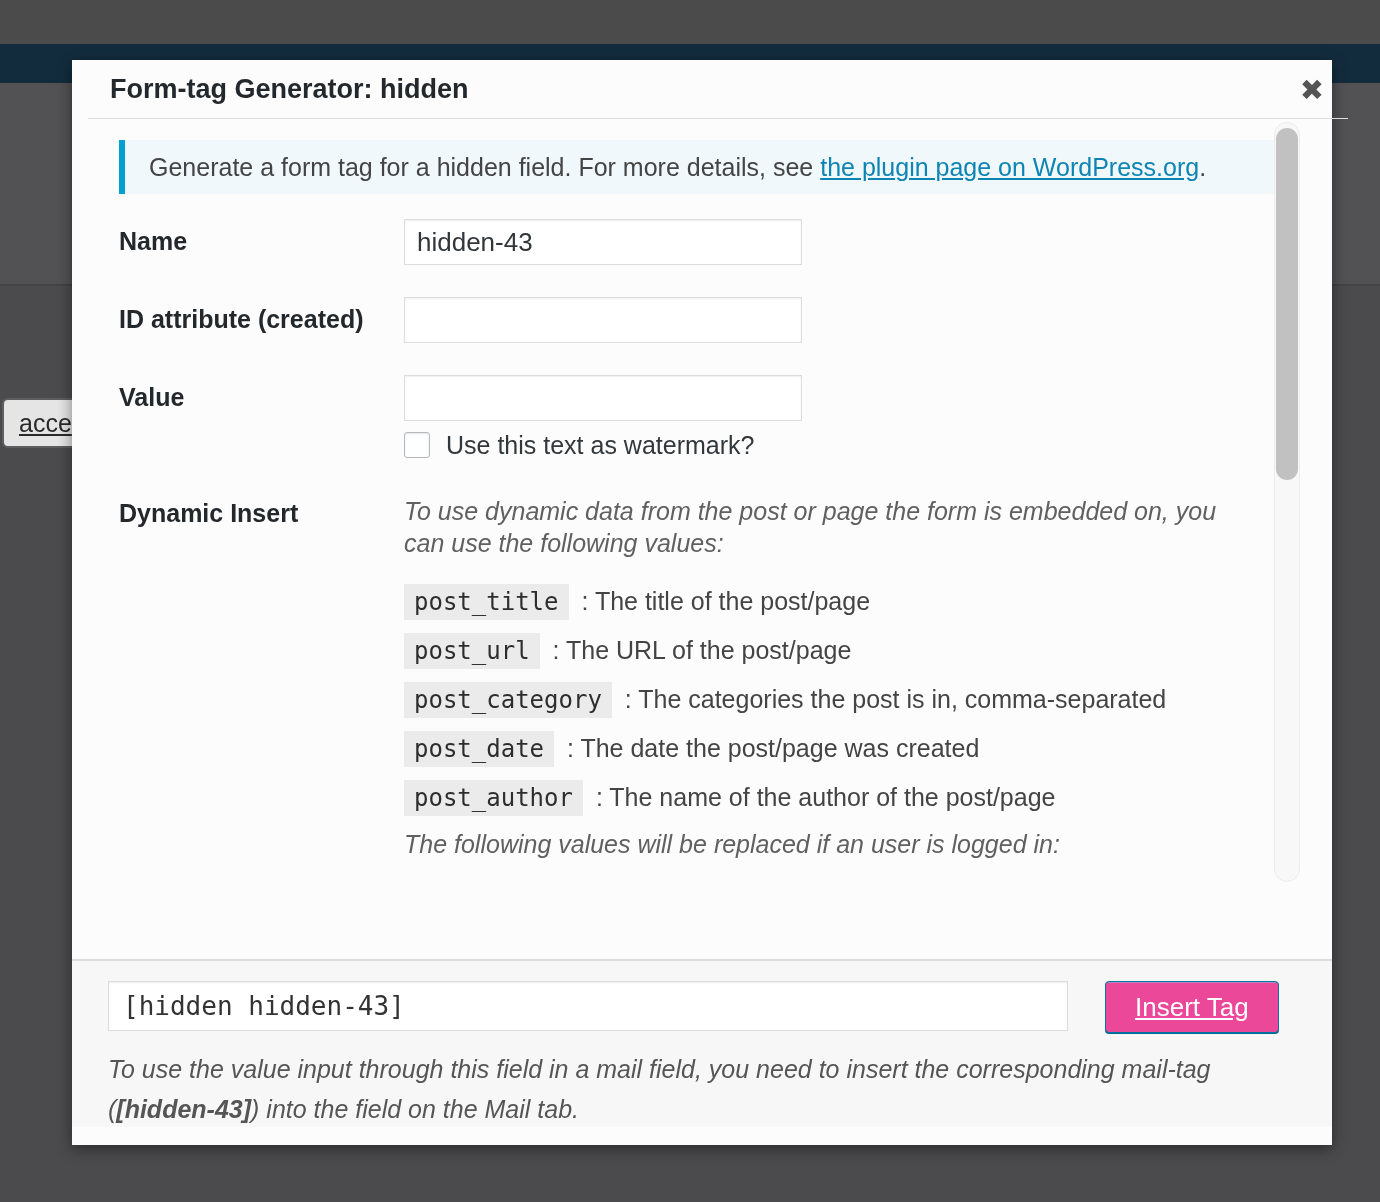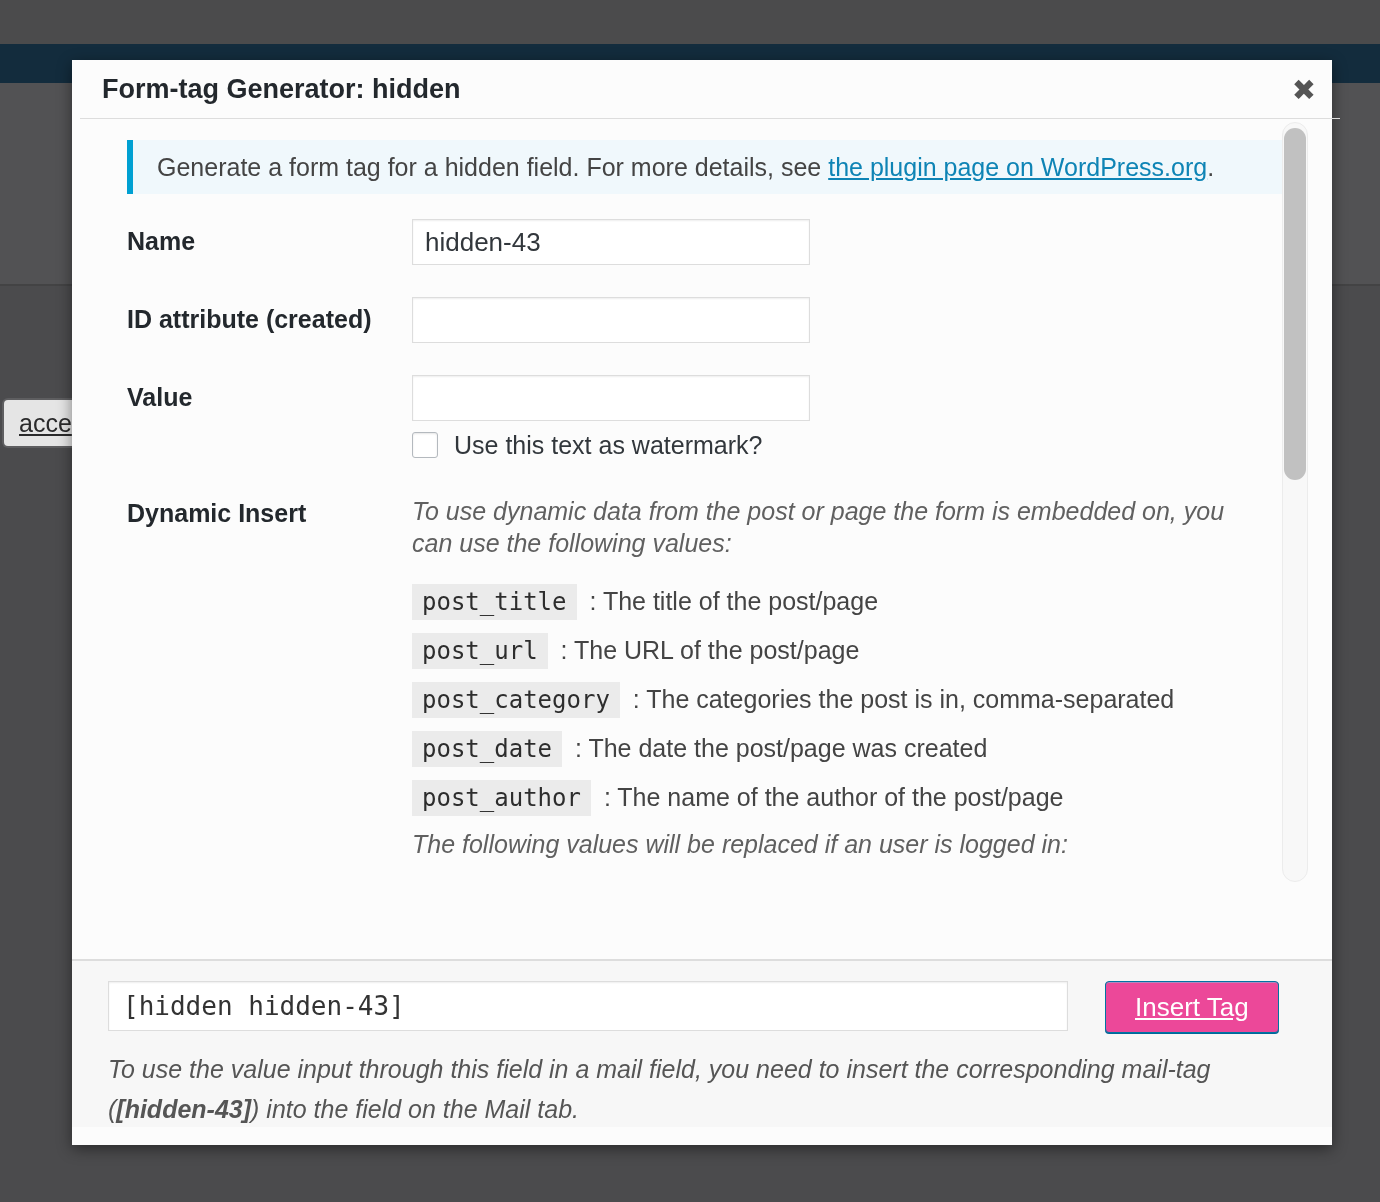--- a/index.html
+++ b/index.html
@@ -16,30 +16,30 @@
   .bd-lower   { top:286px; height:916px; background:#4b4b4d; }
   .bd-chip { position:absolute; left:2px; top:398px; width:70px; height:50px;
              background:#e5e5e5; border:2px solid #5e5e60; border-right:none;
              border-radius:6px 0 0 6px; color:#2a2a2b; font-size:25px;
              line-height:46px; padding-left:15px; overflow:hidden; white-space:nowrap;text-decoration:underline; }
 
   
   .modal { position:absolute; left:72px; top:60px; width:1260px; height:1085px;
            background:#fcfcfc; box-shadow:0 4px 14px rgba(0,0,0,.45); }
 
-  .titlebar { position:absolute; top:0; left:8px; width:100%; height:59px;
+  .titlebar { position:absolute; top:0; left:16px; width:100%; height:59px;
               border-bottom:1px solid #ddd; }
   .titlebar h1 { font-size:27px; font-weight:600; color:#23282d; line-height:58px;
                  padding-left:22px; }
   .close-btn { position:absolute; top:10px; right:16px; width:40px; height:40px;
                background:none; border:none; cursor:pointer; color:#555;
                font-size:29px; line-height:40px; text-align:center; }
 
   
-  .scroll-area { position:absolute; top:60px; left:8px; width:1260px; height:766px;
+  .scroll-area { position:absolute; top:60px; left:0; width:1260px; height:766px;
                  overflow:hidden;padding-left:19px; }
   .scroll-content { padding:20px 96px 0 28px; }
 
   .sb-track { position:absolute; top:2px; right:32px; width:26px; height:760px;
               background:#f8f8f8; border:1px solid #ececec; border-radius:13px; }
   .sb-thumb { position:absolute; top:8px; right:34px; width:22px; height:352px;
               background:#c1c1c1; border-radius:11px; }
 
   .info-box { border-left:6px solid #00a0d2; background:#f0f8fc;
               padding:10px 24px; font-size:25px; line-height:34px; color:#444;

